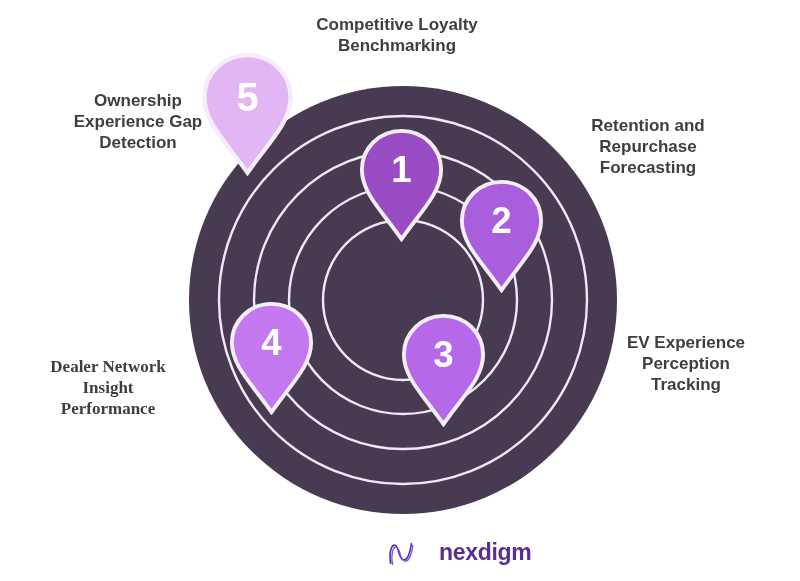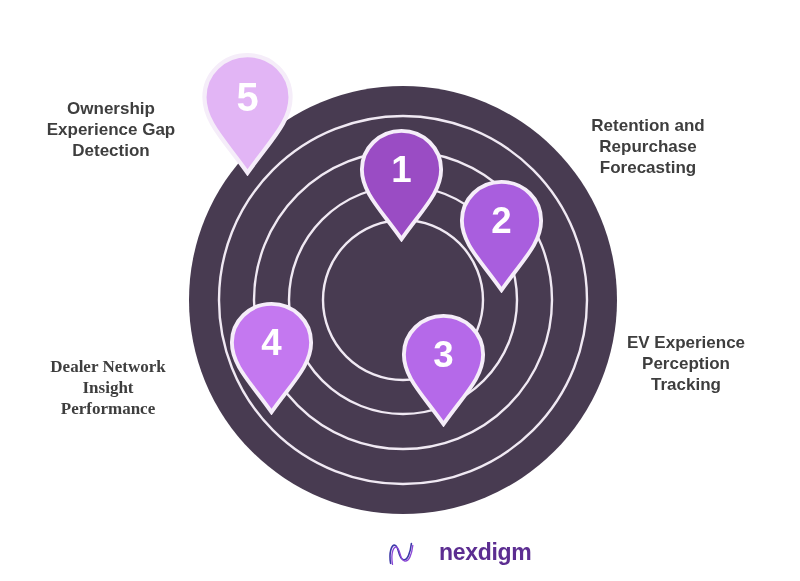--- a/index.html
+++ b/index.html
@@ -85,40 +85,44 @@
     </svg>
   </div>
 
   <div class="pin" style="left:195px;top:52px;width:105px;height:124px;">
     <svg viewBox="0 0 100 118">
       <path d="M50 3 C27 3 9 21 9 43 C9 67 29 85 50 115 C71 85 91 67 91 43 C91 21 73 3 50 3 Z" stroke-width="4" fill="#e2b5f5" stroke="#f5edf9"></path>
       <text class="pin-number" x="50" y="56" text-anchor="middle">5</text>
     </svg>
   </div>
 
+  <div class="label" style="left:397px;top:35px;">
+    <span>Competitive Loyalty</span>
+    <span>Benchmarking</span>
+  </div>
 
   <div class="label" style="left:648px;top:146px;">
     <span>Retention and</span>
     <span>Repurchase</span>
     <span>Forecasting</span>
   </div>
 
   <div class="label" style="left:686px;top:363px;">
     <span>EV Experience</span>
     <span>Perception</span>
     <span>Tracking</span>
   </div>
 
   <div class="label" style="left:108px;top:387px;font-family:Liberation Serif, serif;">
     <span>Dealer Network</span>
     <span>Insight</span>
     <span>Performance</span>
   </div>
 
-  <div class="label" style="left:111px;top:121px;margin-top:8px;">
+  <div class="label" style="left:138px;top:121px;">
     <span>Ownership</span>
     <span>Experience Gap</span>
     <span>Detection</span>
   </div>
 
   <div class="brand">
     <svg class="brand-mark" viewBox="0 0 36 36">
       <path d="M7 30 C5 19 8 9 12 11 C16 13 15 24 20 26 C25 28 28 18 29 9" fill="none" stroke="#3d3aa8" stroke-width="1.7" stroke-linecap="round"></path>
       <path d="M9 31 C7 20 10 11 13.5 13 C17.5 15 16.5 26 21.5 27.5 C26.5 29 29.5 20 30.5 11" fill="none" stroke="#8a46d6" stroke-width="1.4" stroke-linecap="round"></path>
     </svg>

